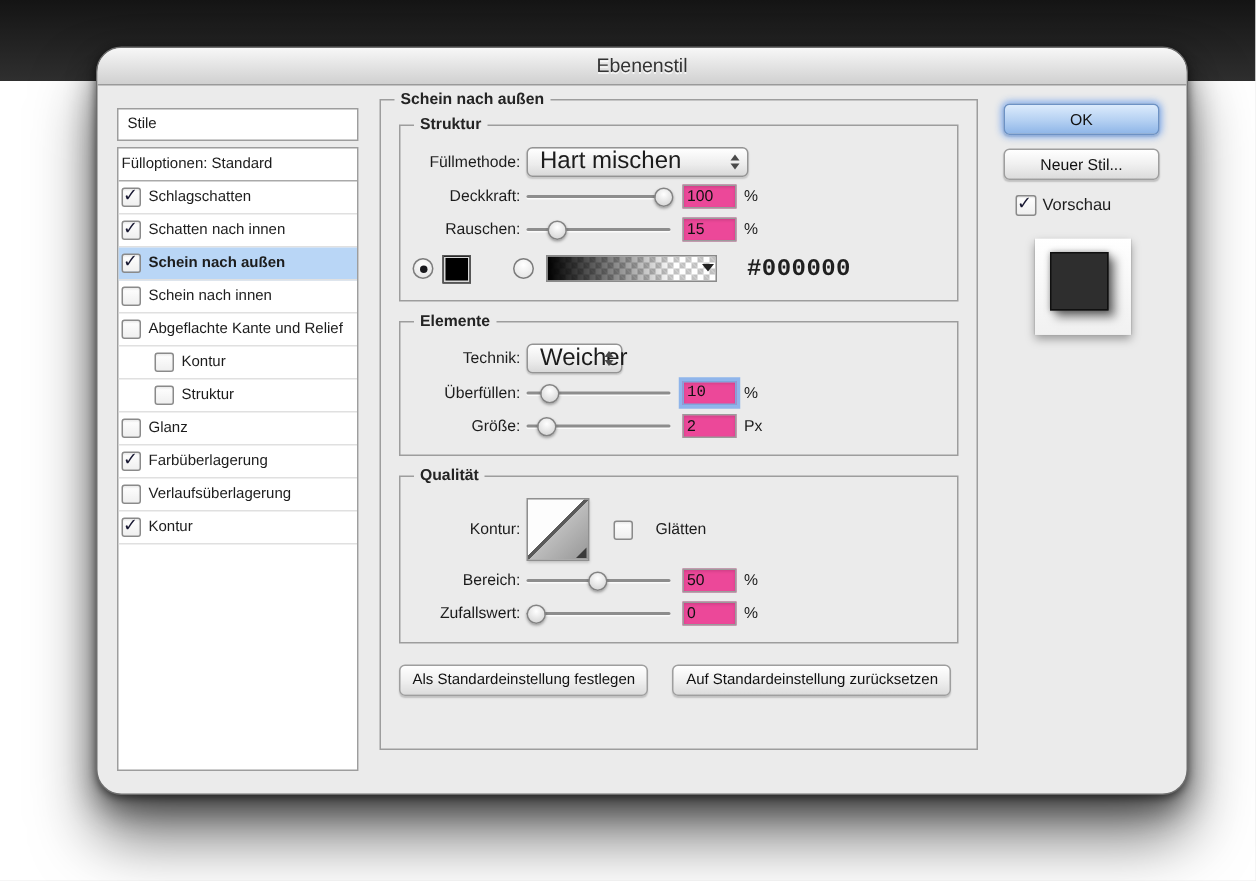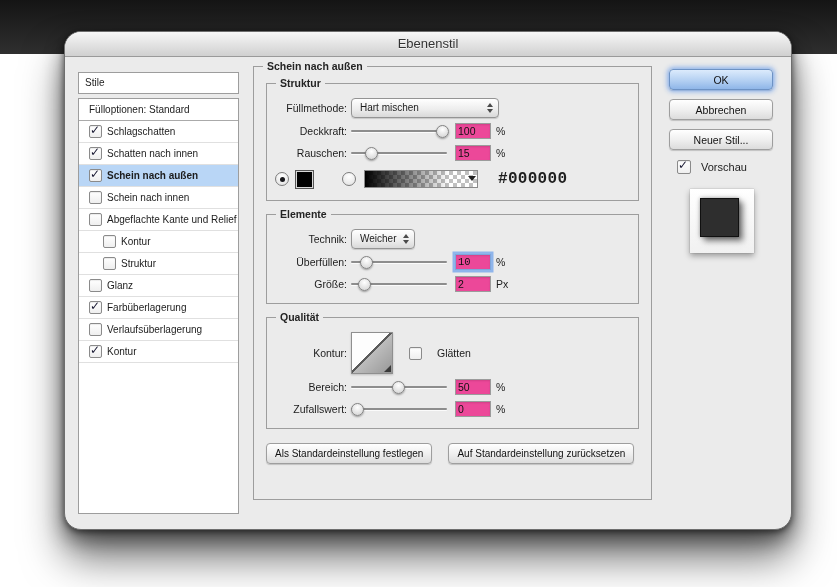--- a/index.html
+++ b/index.html
@@ -11,36 +11,36 @@
           box-shadow:0 28px 42px rgba(0,0,0,.55),0 10px 20px rgba(0,0,0,.45),0 2px 6px rgba(0,0,0,.5);}
   .titlebar{height:24px;background:linear-gradient(#f7f7f7,#d0d0d0);border-bottom:1px solid #9a9a9a;
             text-align:center;line-height:24px;font-size:13px;color:#333;
             text-shadow:0 1px 0 rgba(255,255,255,.7);}
   .content{position:relative;height:472px;font-size:10.5px;color:#1c1c1c;}
 
   
   .sidebar{position:absolute;left:13px;top:15px;width:161px;font-size:10px;}
   .stile-header{height:20px;line-height:20px;padding-left:6px;background:#fff;border:1px solid #9d9d9d;}
   .style-list{margin-top:4px;height:414px;background:#fff;border:1px solid #9d9d9d;overflow:hidden;}
-  .srow{height:21px;display:flex;align-items:center;padding-left:10px;border-bottom:1px solid #e0e0e0;gap:5px;}
+  .srow{height:21px;display:flex;align-items:center;padding-left:2px;border-bottom:1px solid #e0e0e0;gap:5px;}
   .srow.fill-row{border-bottom:1px solid #aaa;}
   .srow.indent{padding-left:24px;}
   .srow.selected{background:#b9d6f6;font-weight:bold;}
   .srow .lbl{white-space:nowrap;}
 
   
   .cb{width:11px;height:11px;flex:none;background:linear-gradient(#fff,#efefef);border:1px solid #8a8a8a;
       border-radius:2px;position:relative;box-shadow:inset 0 1px 1px rgba(0,0,0,.08);}
   .cb.checked::after{content:"✓";position:absolute;left:0px;top:-3px;font-size:12px;font-weight:bold;color:#161630;}
   .radio{width:12px;height:12px;flex:none;border-radius:50%;border:1px solid #7c7c7c;
          background:radial-gradient(circle at 50% 30%,#fff,#e0e0e0);position:relative;}
   .radio.checked::after{content:"";position:absolute;left:3.5px;top:3.5px;width:5px;height:5px;border-radius:50%;background:#18181c;}
   .popup{height:20px;display:inline-flex;align-items:center;padding:0 22px 0 8px;position:relative;
          background:linear-gradient(#ffffff,#ececec 60%,#d9d9d9);border:1px solid #949494;border-radius:4px;
-         box-shadow:0 1px 1px rgba(0,0,0,.15);font-size:10px;white-space:nowrap;}
+         box-shadow:0 1px 1px rgba(0,0,0,.15);font-size:16px;white-space:nowrap;}
   .popup .arrows{position:absolute;right:5px;top:0;bottom:0;display:flex;flex-direction:column;justify-content:center;gap:2px;}
   .tri-up{width:0;height:0;border-left:3px solid transparent;border-right:3px solid transparent;border-bottom:4px solid #4a4a4a;}
   .tri-down{width:0;height:0;border-left:3px solid transparent;border-right:3px solid transparent;border-top:4px solid #4a4a4a;}
   .slider{position:relative;width:96px;height:13px;margin-right:8px;flex:none;}
   .slider::before{content:"";position:absolute;left:0;right:0;top:6px;height:2px;background:#8d8d8d;border-radius:1px;
                   box-shadow:0 1px 0 rgba(255,255,255,.8);}
   .thumb{position:absolute;top:1px;width:11px;height:11px;border-radius:50%;border:1px solid #838383;
          background:radial-gradient(circle at 50% 32%,#fff,#cfcfcf);box-shadow:0 1px 2px rgba(0,0,0,.35);
          left:calc((100% - 11px) * var(--p,0));}
   .num{width:30px;height:14px;border:1px solid #9b9b9b;background:#ec4899;font:10.5px "Liberation Sans",sans-serif;
@@ -76,21 +76,21 @@
   .contour{width:40px;height:40px;border:1px solid #8f8f8f;position:relative;flex:none;
            background:linear-gradient(135deg,#fdfdfd 0%,#fdfdfd 47%,#5a5a5a 47%,#5a5a5a 50.5%,#bdbdbd 50.5%,#979797 100%);
            box-shadow:0 1px 2px rgba(0,0,0,.2);}
   .contour-corner{position:absolute;right:1px;bottom:1px;width:0;height:0;border-left:7px solid transparent;border-bottom:7px solid #3a3a3a;}
   .glatten{display:flex;align-items:center;gap:15px;margin-left:16px;}
   .footer-btns{display:flex;gap:16px;margin-top:14px;}
   .footer-btns .btn{font-size:10px;padding:0 8px;}
 
   
   .right-col{position:absolute;left:604px;top:12px;width:118px;display:flex;flex-direction:column;align-items:flex-start;}
-  .vorschau{display:flex;align-items:center;gap:10px;margin:1px 0 0 8px;font-size:11px;}
+  .vorschau{display:flex;align-items:center;gap:4px;margin:1px 0 0 8px;font-size:11px;}
   .vorschau .cb{width:12px;height:12px;}
   .preview-box{width:64px;height:64px;margin:15px 0 0 21px;background:linear-gradient(#ffffff,#f1f1f1);
                box-shadow:0 3px 6px rgba(0,0,0,.35),0 0 1px rgba(0,0,0,.35);position:relative;}
   .preview-square{position:absolute;left:10px;top:9px;width:37px;height:37px;background:#2e2e2e;border:1px solid #101010;
                   box-shadow:4px 4px 6px rgba(0,0,0,.5),0 0 4px rgba(0,0,0,.35);}
 </style>
 </head>
 <body>
 
 <div class="dark-top"></div>
@@ -258,21 +258,20 @@
       </div>
 
       <div class="footer-btns">
         <button class="btn">Als Standardeinstellung festlegen</button>
         <button class="btn">Auf Standardeinstellung zurücksetzen</button>
       </div>
     </div>
 
     <div class="right-col">
       <button class="btn wide primary">OK</button>
-      <button class="btn wide">Abbrechen</button>
       <button class="btn wide">Neuer Stil...</button>
       <span class="vorschau">
         <span class="cb checked"></span>
         <span>Vorschau</span>
       </span>
       <span class="preview-box">
         <span class="preview-square"></span>
       </span>
     </div>
 

